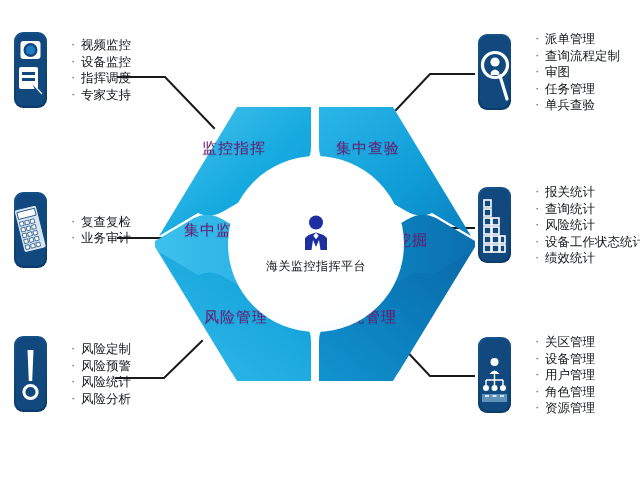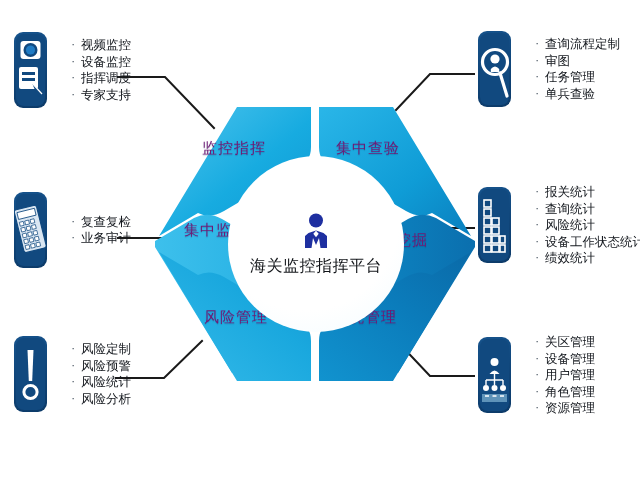--- a/index.html
+++ b/index.html
@@ -36,21 +36,21 @@
   
   #center-disc {
     position:absolute; left:78px; top:53px;
     width:176px; height:176px; border-radius:50%;
     background:radial-gradient(circle at 44% 34%, #ffffff 62%, #f2fbff 100%);
     display:flex; flex-direction:column;
     align-items:center; justify-content:center;
   }
   #center-icon { width:40px; height:40px; margin-bottom:4px; }
   #center-title {
-    color:#111418; font-size:16px; letter-spacing:.5px; white-space:nowrap;
+    color:#111418; font-size:12px; letter-spacing:.5px; white-space:nowrap;
   }
 
   
   .item-group { position:absolute; display:flex; align-items:center;gap:10px; }
   .badge {
     width:33px; height:76px; border-radius:9px;
     background:linear-gradient(160deg,#16538c 0%,#0f4478 55%,#0c3a68 100%);
     flex:0 0 auto; position:relative;
     display:flex; align-items:center; justify-content:center;
   }
@@ -234,20 +234,21 @@
     <div class="badge">
       <svg width="31" height="74" viewBox="0 0 31 74">
         <rect x="1" y="1" width="29" height="72" rx="8" fill="#11497f"></rect>
         <circle cx="16" cy="30" r="12.5" fill="none" stroke="#ffffff" stroke-width="3.2"></circle>
         <circle cx="16" cy="27" r="4.6" fill="#ffffff"></circle>
         <path d="M11.8 37 Q16 32 20.2 37 L20.2 40 L11.8 40 Z" fill="#ffffff"></path>
         <path d="M21 41 L28 64" stroke="#ffffff" stroke-width="3.2" stroke-linecap="round"></path>
       </svg>
     </div>
     <ul class="txtlist">
+      <li>派单管理</li>
       <li>查询流程定制</li>
       <li>审图</li>
       <li>任务管理</li>
       <li>单兵查验</li>
     </ul>
   </div>
 
   <div class="item-group g-right" id="g-stats">
     <div class="badge">
       <svg width="31" height="74" viewBox="0 0 31 74">

